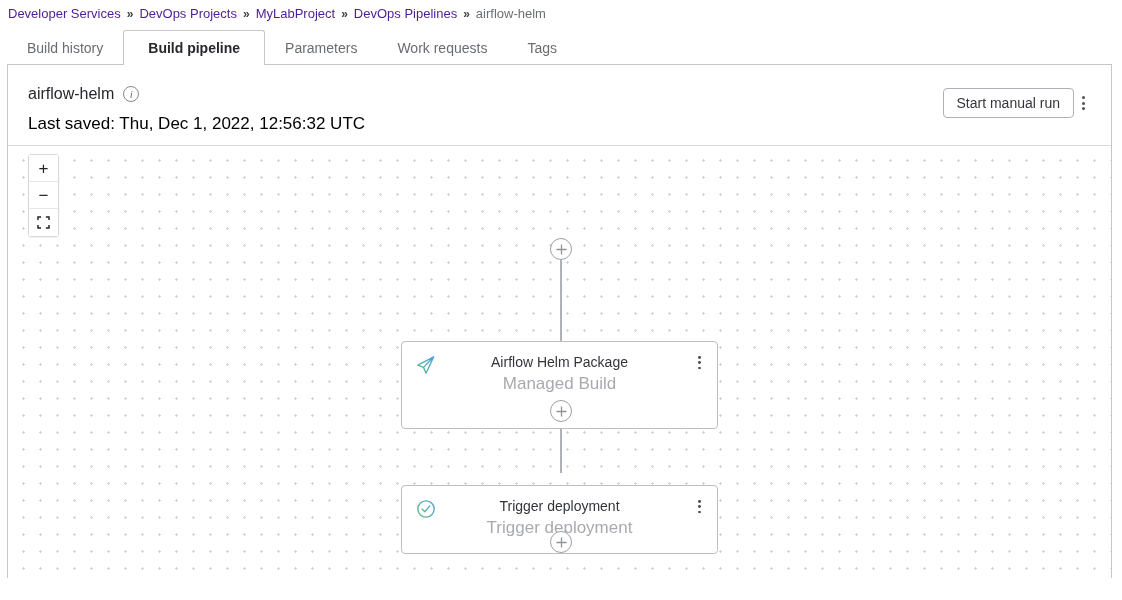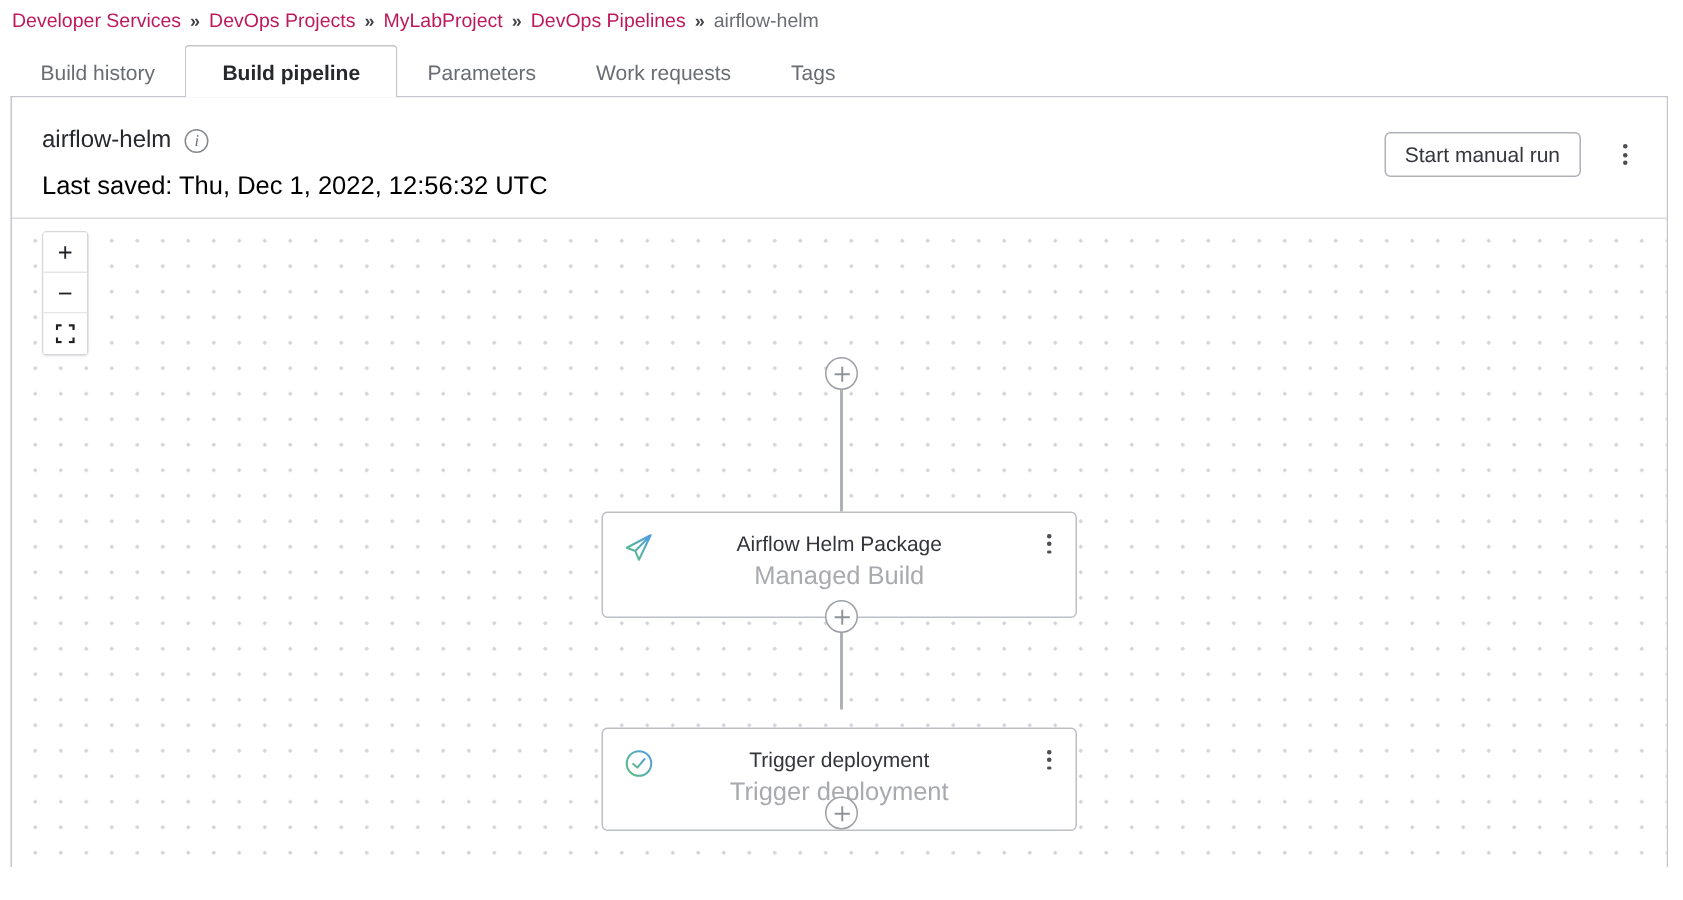--- a/index.html
+++ b/index.html
@@ -2,41 +2,41 @@
 <html><head>
 <meta charset="utf-8">
 <style>
   * { margin:0; padding:0; box-sizing:border-box; }
   html,body { background:#fff; }
   body { font-family:"Liberation Sans","DejaVu Sans",sans-serif; color:#2b2d31; }
   .app { position:relative; width:1122px; height:600px; background:#fff; overflow:hidden; }
 
   
   .breadcrumb { position:absolute; left:8px; top:6px; font-size:13px; display:flex; gap:6px; align-items:center; white-space:nowrap; }
-  .breadcrumb a { color:#be185d; text-decoration:none; cursor:pointer; }
+  .breadcrumb a { color:#4c1d95; text-decoration:none; cursor:pointer; }
   .breadcrumb .sep { color:#3f4146; font-weight:700; font-size:12px; }
   .breadcrumb .current { color:#6b6e73; }
 
   
   .tabs { position:absolute; left:7px; top:30px; height:35px; display:flex; align-items:stretch; z-index:3; }
   .tab { display:flex; align-items:center; font-size:14px; color:#696d72; padding:0 20px; cursor:pointer; }
   .tab.active { background:#fff; color:#26282c; font-weight:700; padding:0 24px;
                 border:1px solid #c4c6cb; border-bottom:none; border-radius:3px 3px 0 0; }
 
   
   .panel { position:absolute; left:7px; top:64px; width:1105px; height:514px; background:#fff;
            border-top:1px solid #c4c6cb; border-left:1px solid #c4c6cb; border-right:1px solid #c4c6cb; }
   .panel-header { position:relative; height:81px; border-bottom:1px solid #d9dbde; background:#fff; }
   .title-row { position:absolute; left:20px; top:20px; display:flex; align-items:center; gap:9px; }
   .page-title { font-size:16px; color:#26282c; }
   .info-icon { width:16px; height:16px; border:1px solid #85888d; border-radius:50%; color:#6d7075;
                font-family:"Liberation Serif","DejaVu Serif",serif; font-style:italic; font-size:11px;
                display:flex; align-items:center; justify-content:center; cursor:pointer; line-height:1; }
   .last-saved { position:absolute; left:20px; top:49px; font-size:17px; color:#000000; }
-  .header-actions { position:absolute; right:18px; top:23px; display:flex; align-items:center; gap:20px; }
+  .header-actions { position:absolute; right:18px; top:23px; display:flex; align-items:center; }
   .btn { height:30px; padding:0 13px; background:#fff; border:1px solid #aeb1b8; border-radius:4px;
          font-size:14px; color:#35373c; cursor:pointer; font-family:inherit; }
   .kebab { display:flex; flex-direction:column; gap:2.5px; padding:6px 8px; cursor:pointer; background:none; border:none; }
   .kebab i { width:3px; height:3px; border-radius:50%; background:#4d4f54; }
 
   
   .canvas { position:absolute; left:0; right:0; top:82px; bottom:0; overflow:hidden; background:#fff;
             background-image:radial-gradient(circle,#d2d4d8 1px,transparent 1.3px);
             background-size:17px 17px; background-position:7px 5px; }
   .zoom-controls { position:absolute; left:20px; top:7px; width:31px; background:#fff;
@@ -118,21 +118,21 @@
 
       <div class="connector" style="left:552px; top:102px; height:92px;"></div>
       <div class="connector" style="left:552px; top:264px; height:62px;"></div>
 
       <div class="plus-node" style="left:542px; top:91px;">
         <svg width="11" height="11" viewBox="0 0 12 12" stroke="#8f9297" stroke-width="1.4">
             <path d="M6 0.5 V11.5 M0.5 6 H11.5"></path>
           </svg>
       </div>
 
-      <div class="node-card" style="left:393px; top:194px; height:71px;">
+      <div class="node-card" style="left:393px; top:194px; height:88px;">
         <svg class="node-icon" viewBox="0 0 22 22" fill="none">
           <defs>
               <linearGradient id="g1" x1="0" y1="1" x2="1" y2="0">
             <stop offset="0" stop-color="#5fbe7d"></stop>
                 <stop offset="1" stop-color="#4e9de6"></stop>
           </linearGradient>
             </defs>
           <path d="M19.5 2 L2 11.2 L8.3 13.6 L11 20 L19.5 2 Z M8.3 13.6 L19.5 2" stroke="url(#g1)" stroke-width="1.5" stroke-linejoin="round"></path>
         </svg>
         <div class="node-title">Airflow Helm Package</div>

